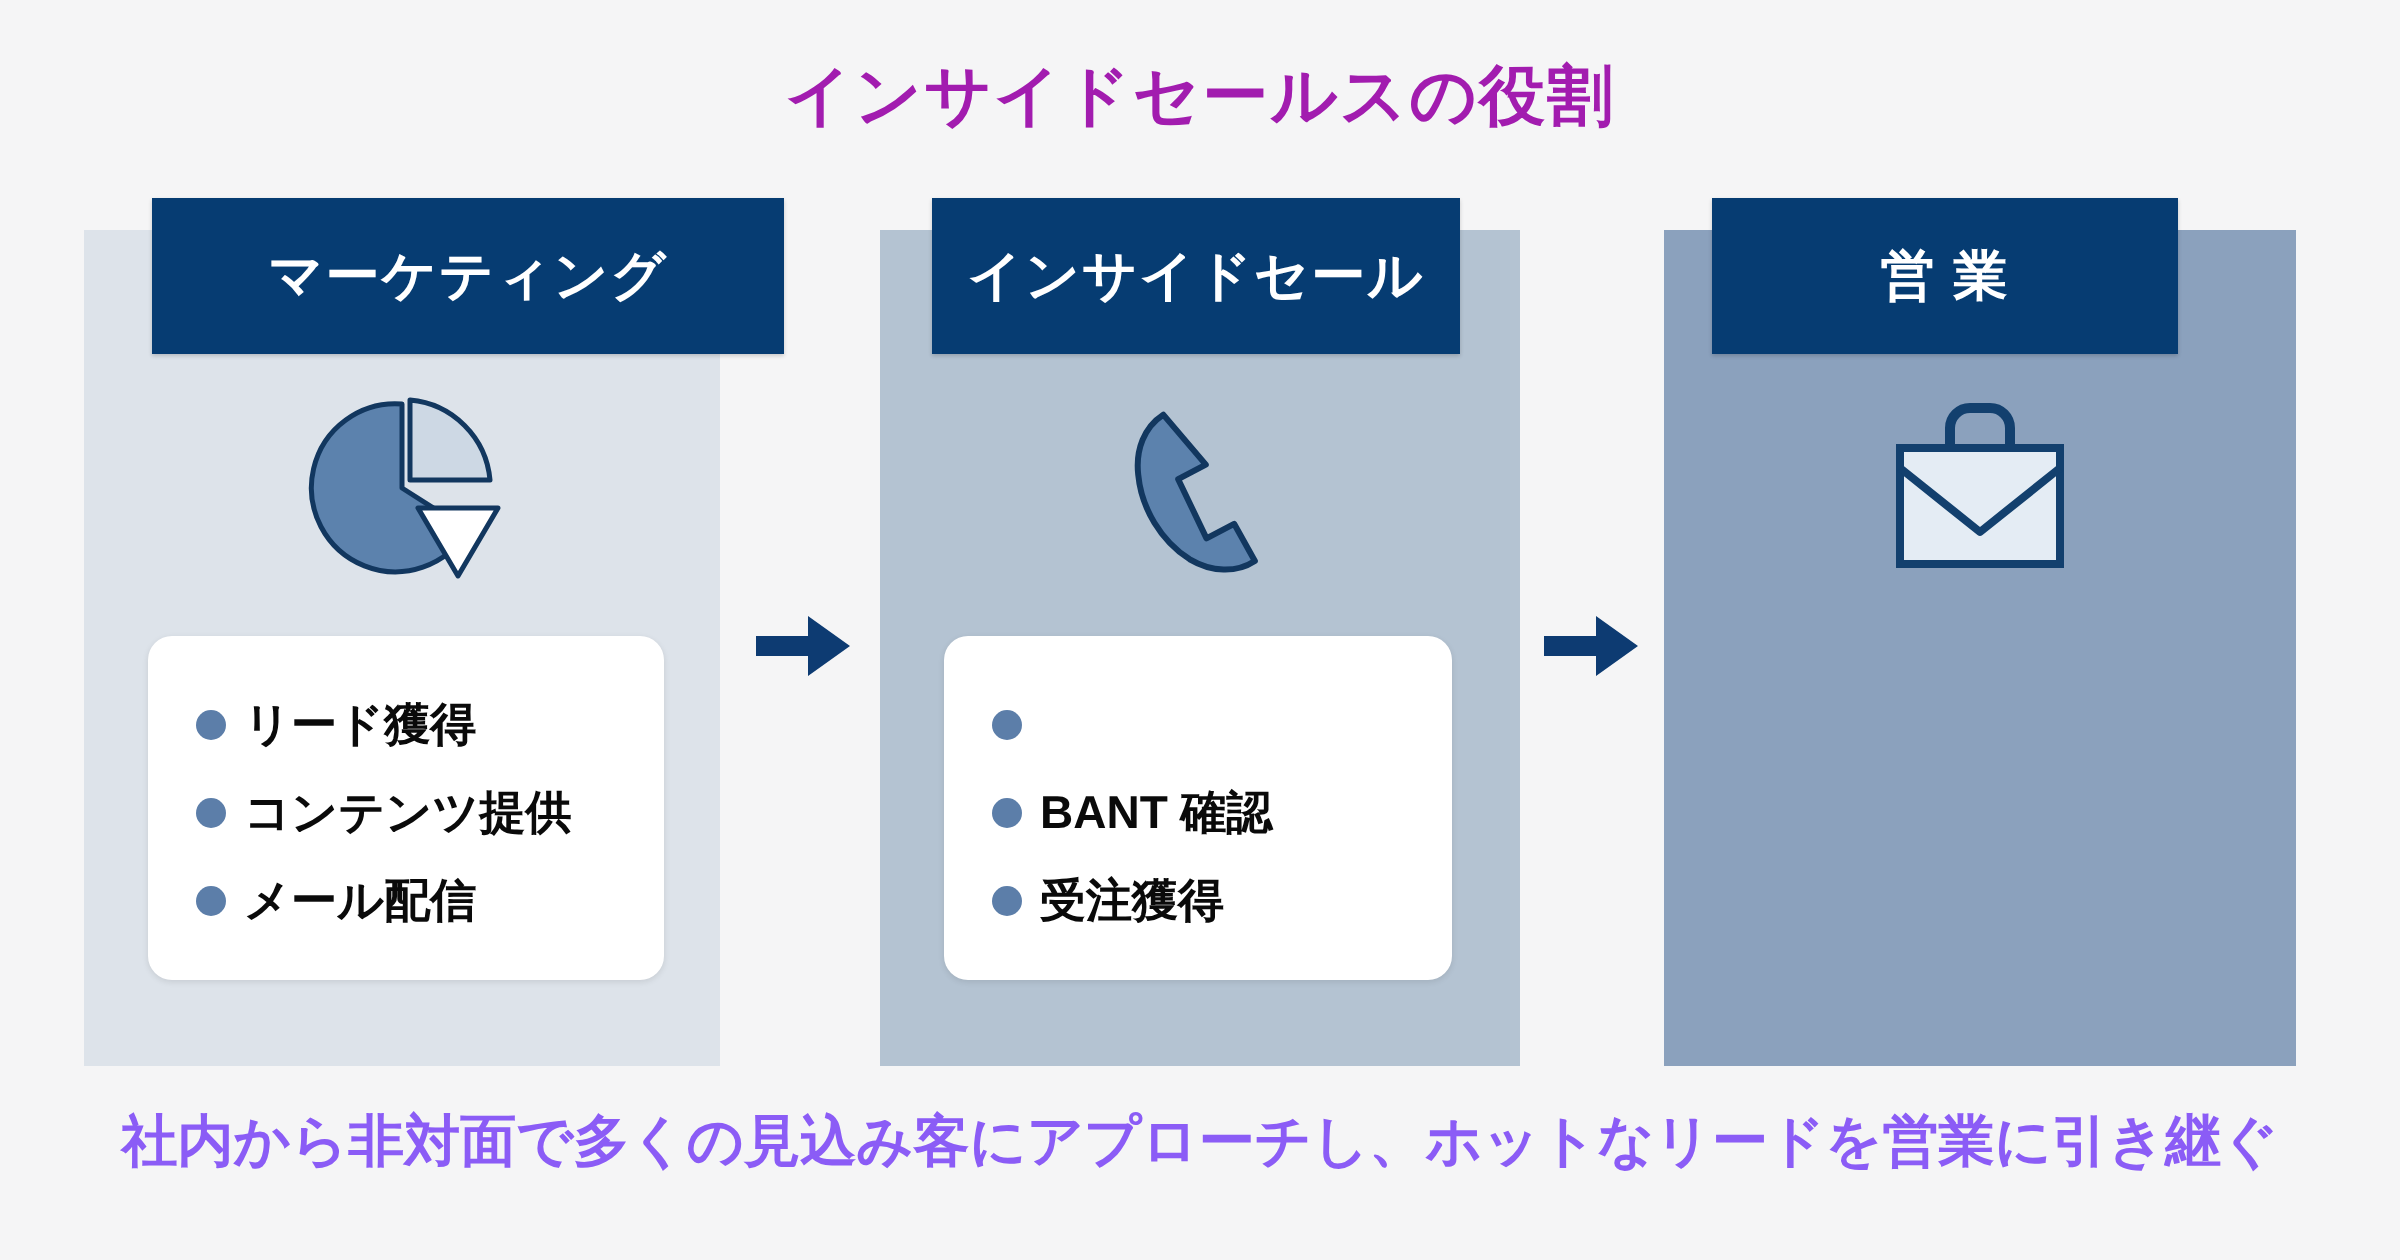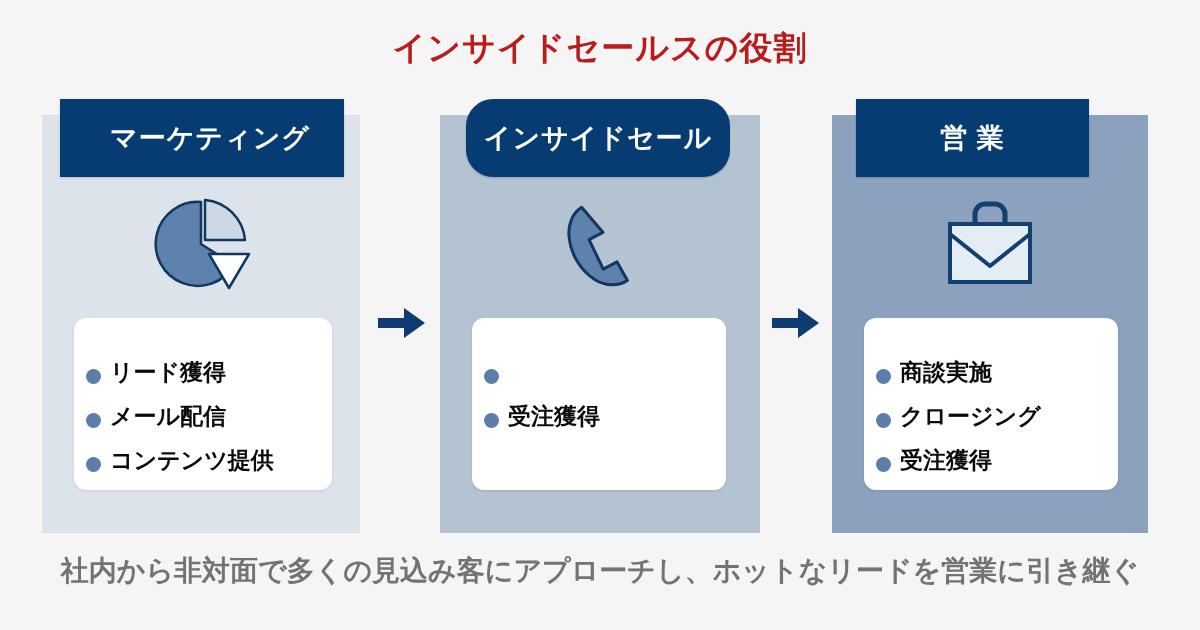--- a/index.html
+++ b/index.html
@@ -9,21 +9,21 @@
     font-family:"Liberation Sans","DejaVu Sans",sans-serif;
     overflow:hidden;
     position:relative;
   }
   #canvas{position:relative;width:1200px;height:630px;}
 
   .title{
     position:absolute;left:0;top:26px;width:1200px;
     text-align:center;
     font-size:33px;font-weight:bold;letter-spacing:1px;
-    color:#b91c1c;
+    color:#a21caf;
     white-space:nowrap;
   }
 
   .panel{
     position:absolute;
     top:115px;
     height:418px;
   }
   .panel.p1{left:42px;width:318px;background:#dde3ea;}
   .panel.p2{left:440px;width:320px;background:#b4c3d2;}
@@ -33,22 +33,22 @@
     position:absolute;
     top:99px;height:78px;
     background:#063c72;
     color:#ffffff;
     font-size:27px;font-weight:bold;
     display:flex;align-items:center;justify-content:center;
     letter-spacing:1px;
     box-shadow:0 1px 2px rgba(0,0,0,0.18);
     white-space:nowrap;
   }
-  .header.h1{left:60px;width:268px;padding-left:16px;}
-  .header.h2{left:466px;width:264px;border-radius:27px;}
+  .header.h1{left:76px;width:316px;}
+  .header.h2{left:466px;width:264px;}
   .header.h3{left:856px;width:233px;}
 
   .icon-wrap{
     position:absolute;top:196px;height:100px;
     display:flex;align-items:center;justify-content:center;
   }
   .icon-wrap.i1{left:42px;width:318px;}
   .icon-wrap.i2{left:440px;width:320px;}
   .icon-wrap.i3{left:832px;width:316px;}
 
@@ -60,40 +60,40 @@
     box-shadow:0 1px 3px rgba(0,0,0,0.10);
     padding:22px 0 22px 0;
     box-sizing:border-box;
     height:172px;
   }
   .card.c1{left:74px;width:258px;}
   .card.c2{left:472px;width:254px;}
   .card.c3{left:864px;width:254px;}
 
   .bullet-row{
-    display:flex;align-items:flex-end;
+    display:flex;align-items:center;
     height:44px;
-    padding-left:12px;
+    padding-left:24px;
   }
   .dot{
     width:15px;height:15px;border-radius:50%;
     background:#5c7ea9;
     flex:0 0 auto;margin-right:9px;
   }
   .bullet-text{
     font-size:23px;font-weight:bold;color:#0a0a0a;
     white-space:nowrap;line-height:1;
   }
 
   .arrow{position:absolute;top:306px;width:48px;height:34px;}
 
   .caption{
     position:absolute;left:0;top:552px;width:1200px;
     text-align:center;
-    font-size:28px;font-weight:bold;color:#737373;
+    font-size:28px;font-weight:bold;color:#8b5cf6;
     white-space:nowrap;
   }
 </style>
 </head>
 <body>
 
 <div id="canvas">
 
   <div class="title">インサイドセールスの役割</div>
 
@@ -108,25 +108,25 @@
       </svg>
     </span>
   </div>
   <div class="card c1">
     <div class="bullet-row">
       <span class="dot"></span>
       <span class="bullet-text">リード獲得</span>
     </div>
     <div class="bullet-row">
       <span class="dot"></span>
-      <span class="bullet-text">メール配信</span>
+      <span class="bullet-text">コンテンツ提供</span>
     </div>
     <div class="bullet-row">
       <span class="dot"></span>
-      <span class="bullet-text">コンテンツ提供</span>
+      <span class="bullet-text">メール配信</span>
     </div>
   </div>
 
   <div class="arrow" style="left:378px;">
     <svg width="48" height="34" viewBox="0 0 48 34">
       <path d="M0 12 L26 12 L26 2 L47 17 L26 32 L26 22 L0 22 Z" fill="#0d3b72"></path>
     </svg>
   </div>
 
   <div class="panel p2"></div>
@@ -137,49 +137,39 @@
         <path d="M24 16 C16 24 14 36 18 48 C23 64 36 78 52 84 C64 88 76 86 84 78 L70 62 L58 72 L38 46 L50 36 Z" fill="#5c82ad" stroke="#12375f" stroke-width="3" stroke-linejoin="round" stroke-linecap="round"></path>
       </g>
     </svg>
   </div>
   <div class="card c2">
     <div class="bullet-row">
       <span class="dot"></span>
     </div>
     <div class="bullet-row">
       <span class="dot"></span>
+      <span class="bullet-text">BANT 確認</span>
+    </div>
+    <div class="bullet-row">
+      <span class="dot"></span>
       <span class="bullet-text">受注獲得</span>
     </div>
   </div>
 
   <div class="arrow" style="left:772px;">
     <svg width="48" height="34" viewBox="0 0 48 34">
       <path d="M0 12 L26 12 L26 2 L47 17 L26 32 L26 22 L0 22 Z" fill="#0d3b72"></path>
     </svg>
   </div>
 
   <div class="panel p3"></div>
   <div class="header h3">営 業</div>
   <div class="icon-wrap i3">
     <svg width="110" height="100" viewBox="0 0 110 100">
       <path d="M40 28 L40 18 A10 10 0 0 1 50 8 L60 8 A10 10 0 0 1 70 18 L70 28" fill="none" stroke="#13406e" stroke-width="5" stroke-linejoin="round" stroke-linecap="round"></path>
       <rect x="15" y="28" width="80" height="58" fill="#e4ecf4" stroke="#13406e" stroke-width="4"></rect>
       <path d="M15 38 L55 70 L95 38" fill="none" stroke="#13406e" stroke-width="4" stroke-linejoin="round"></path>
     </svg>
   </div>
-  <div class="card c3">
-    <div class="bullet-row">
-      <span class="dot"></span>
-      <span class="bullet-text">商談実施</span>
-    </div>
-    <div class="bullet-row">
-      <span class="dot"></span>
-      <span class="bullet-text">クロージング</span>
-    </div>
-    <div class="bullet-row">
-      <span class="dot"></span>
-      <span class="bullet-text">受注獲得</span>
-    </div>
-  </div>
 
   <div class="caption">社内から非対面で多くの見込み客にアプローチし、ホットなリードを営業に引き継ぐ</div>
 
 </div>
 
 </body></html>

